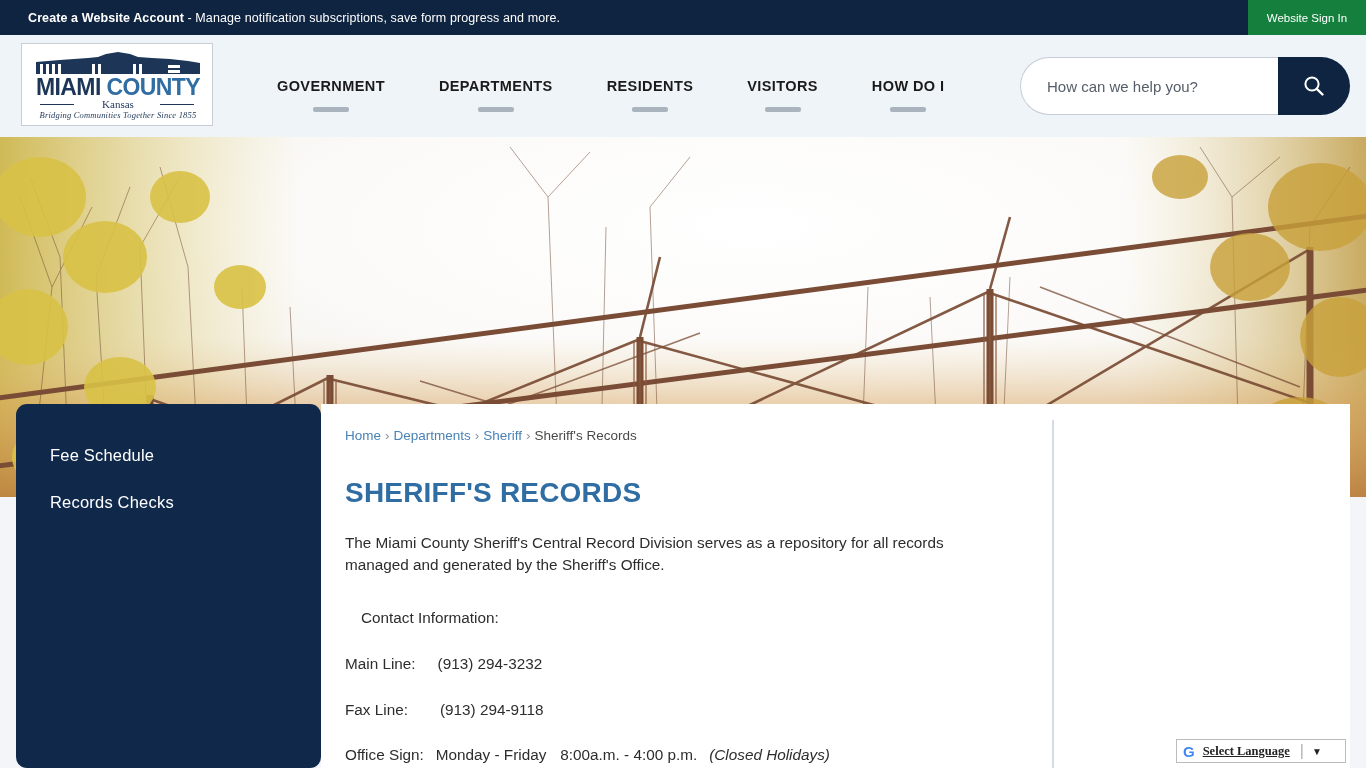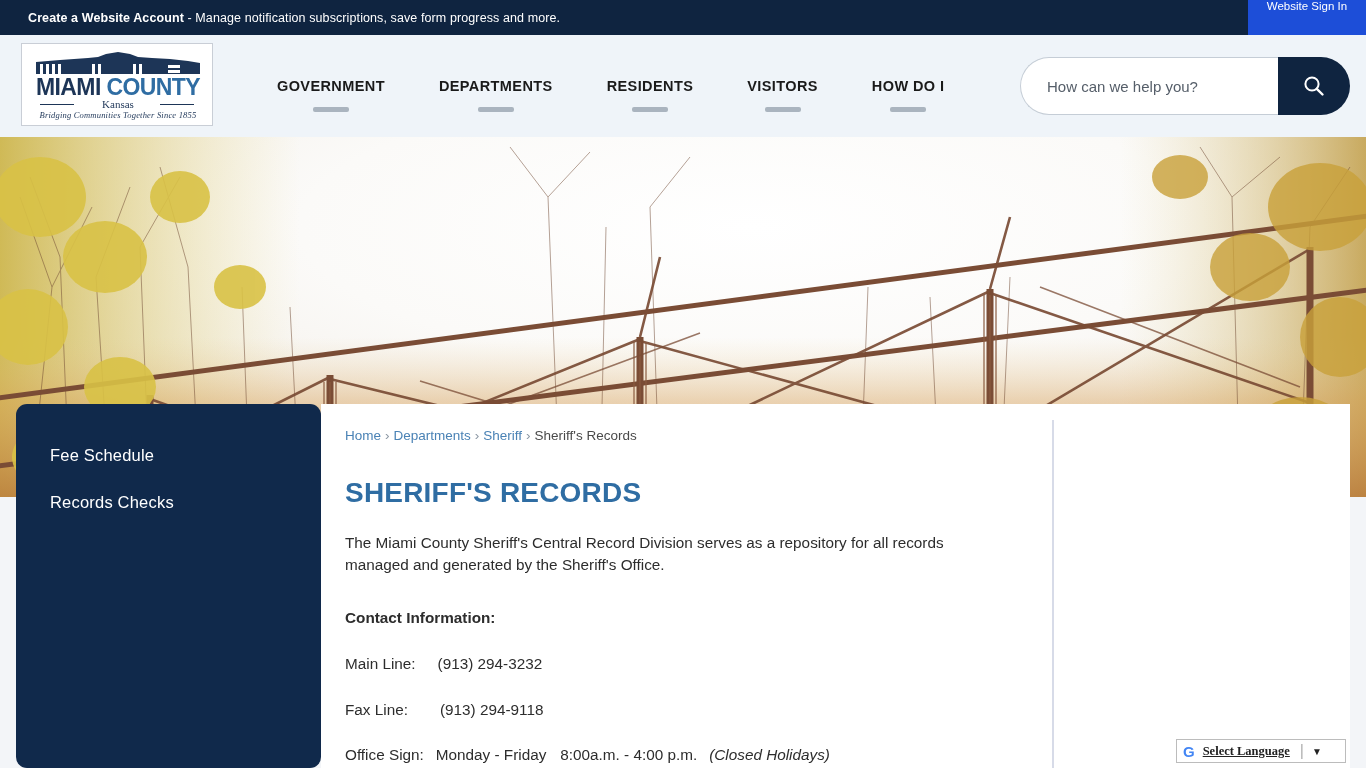--- a/index.html
+++ b/index.html
@@ -20,22 +20,22 @@
   .topbar-msg {
     margin-left: 28px;
     font-size: 12.5px; color: #ffffff;
     letter-spacing: 0.1px;
     white-space: nowrap;
   }
   .topbar-msg b { font-weight: bold; text-align: center; }
   .signin-btn {
     position: absolute; top: 0; right: 0;
     width: 118px; height: 35px;
-    background: #1d4ed8;
-    display: flex; align-items: flex-start; justify-content: center;
+    background: #15803d;
+    display: flex; align-items: center; justify-content: center;
     font-size: 11.5px; color: #ffffff;
     cursor: pointer;
   }
 
   
   .header {
     position: absolute; top: 35px; left: 0;
     width: 1366px; height: 102px;
     background: #eff4f9;
   }
@@ -164,21 +164,21 @@
     font-size: 28px; font-weight: bold; color: #2f6da3;
     letter-spacing: 0.2px;
   }
 
   .body-text {
     position: absolute; left: 345px; top: 532px;
     width: 640px;
     font-size: 15.3px; line-height: 22px; color: #2d2d2d;
   }
   .row { position: absolute; left: 345px; font-size: 15.3px; color: #2d2d2d; }
-  .row.label-bold { font-weight: bold; }
+  .row.label-bold { font-weight: normal; margin-left: 16px; }
   .r-contact { top: 609px; }
   .r-main    { top: 655px; }
   .r-fax     { top: 701px; }
   .r-hours   { top: 746px; }
   .sp-1 { display: inline-block; width: 22px; }
   .sp-2 { display: inline-block; width: 12px; }
   .sp-3 { display: inline-block; width: 14px; }
   .ital { font-style: italic; }
 
   

